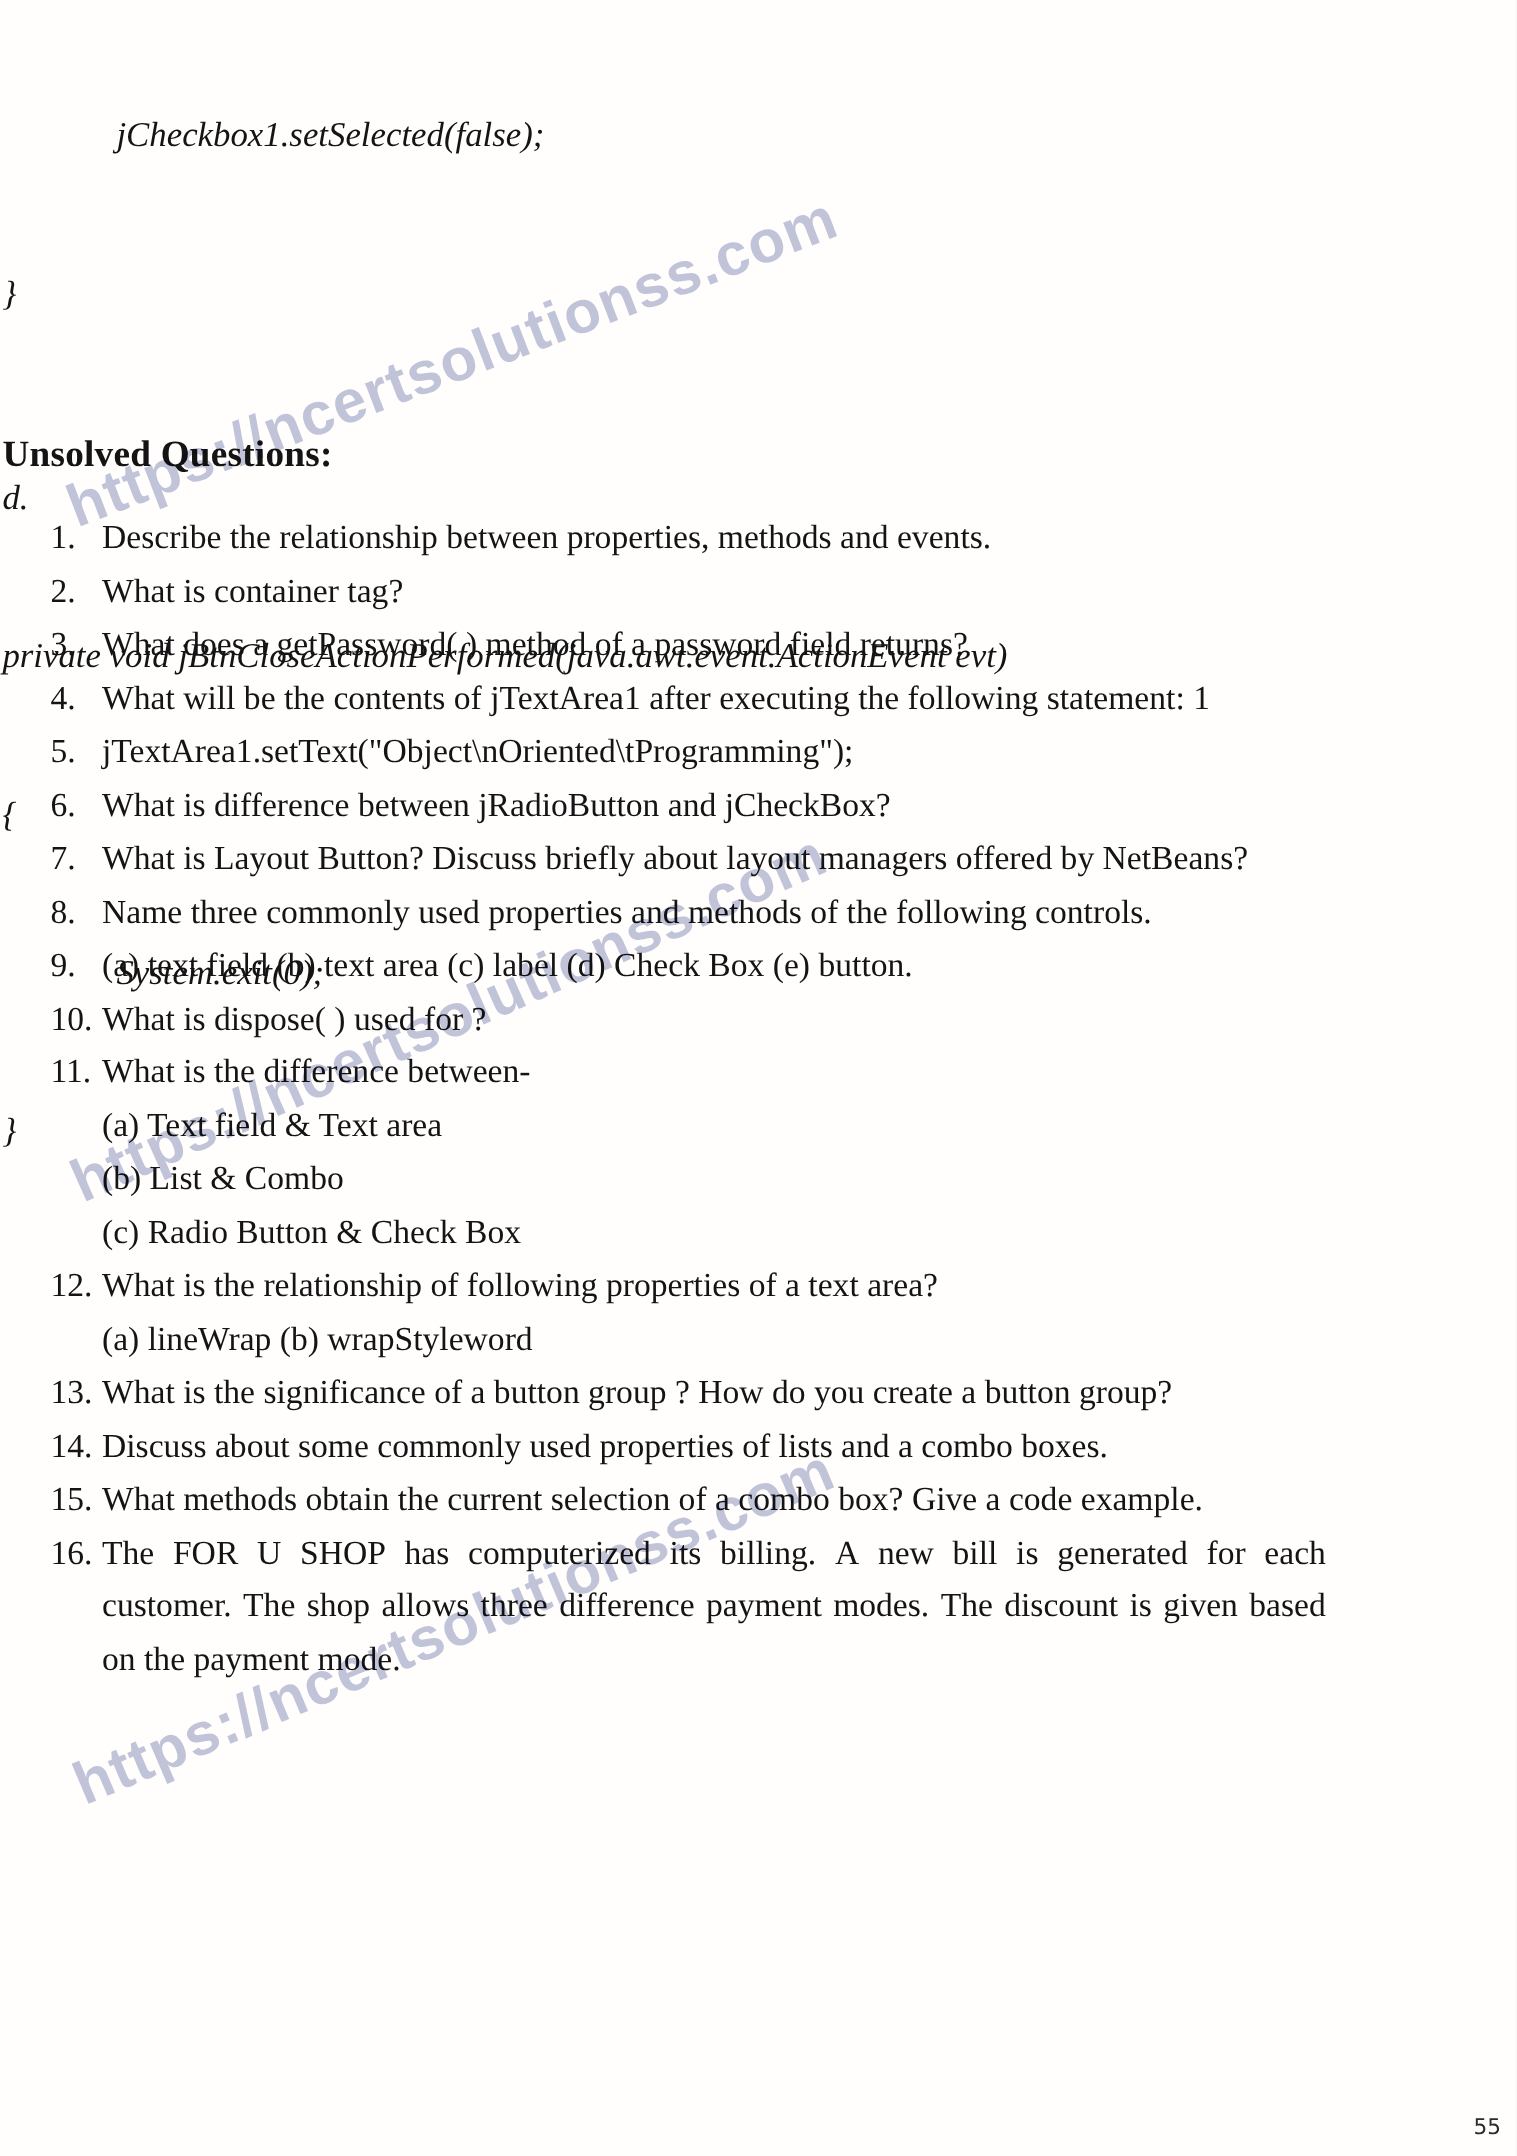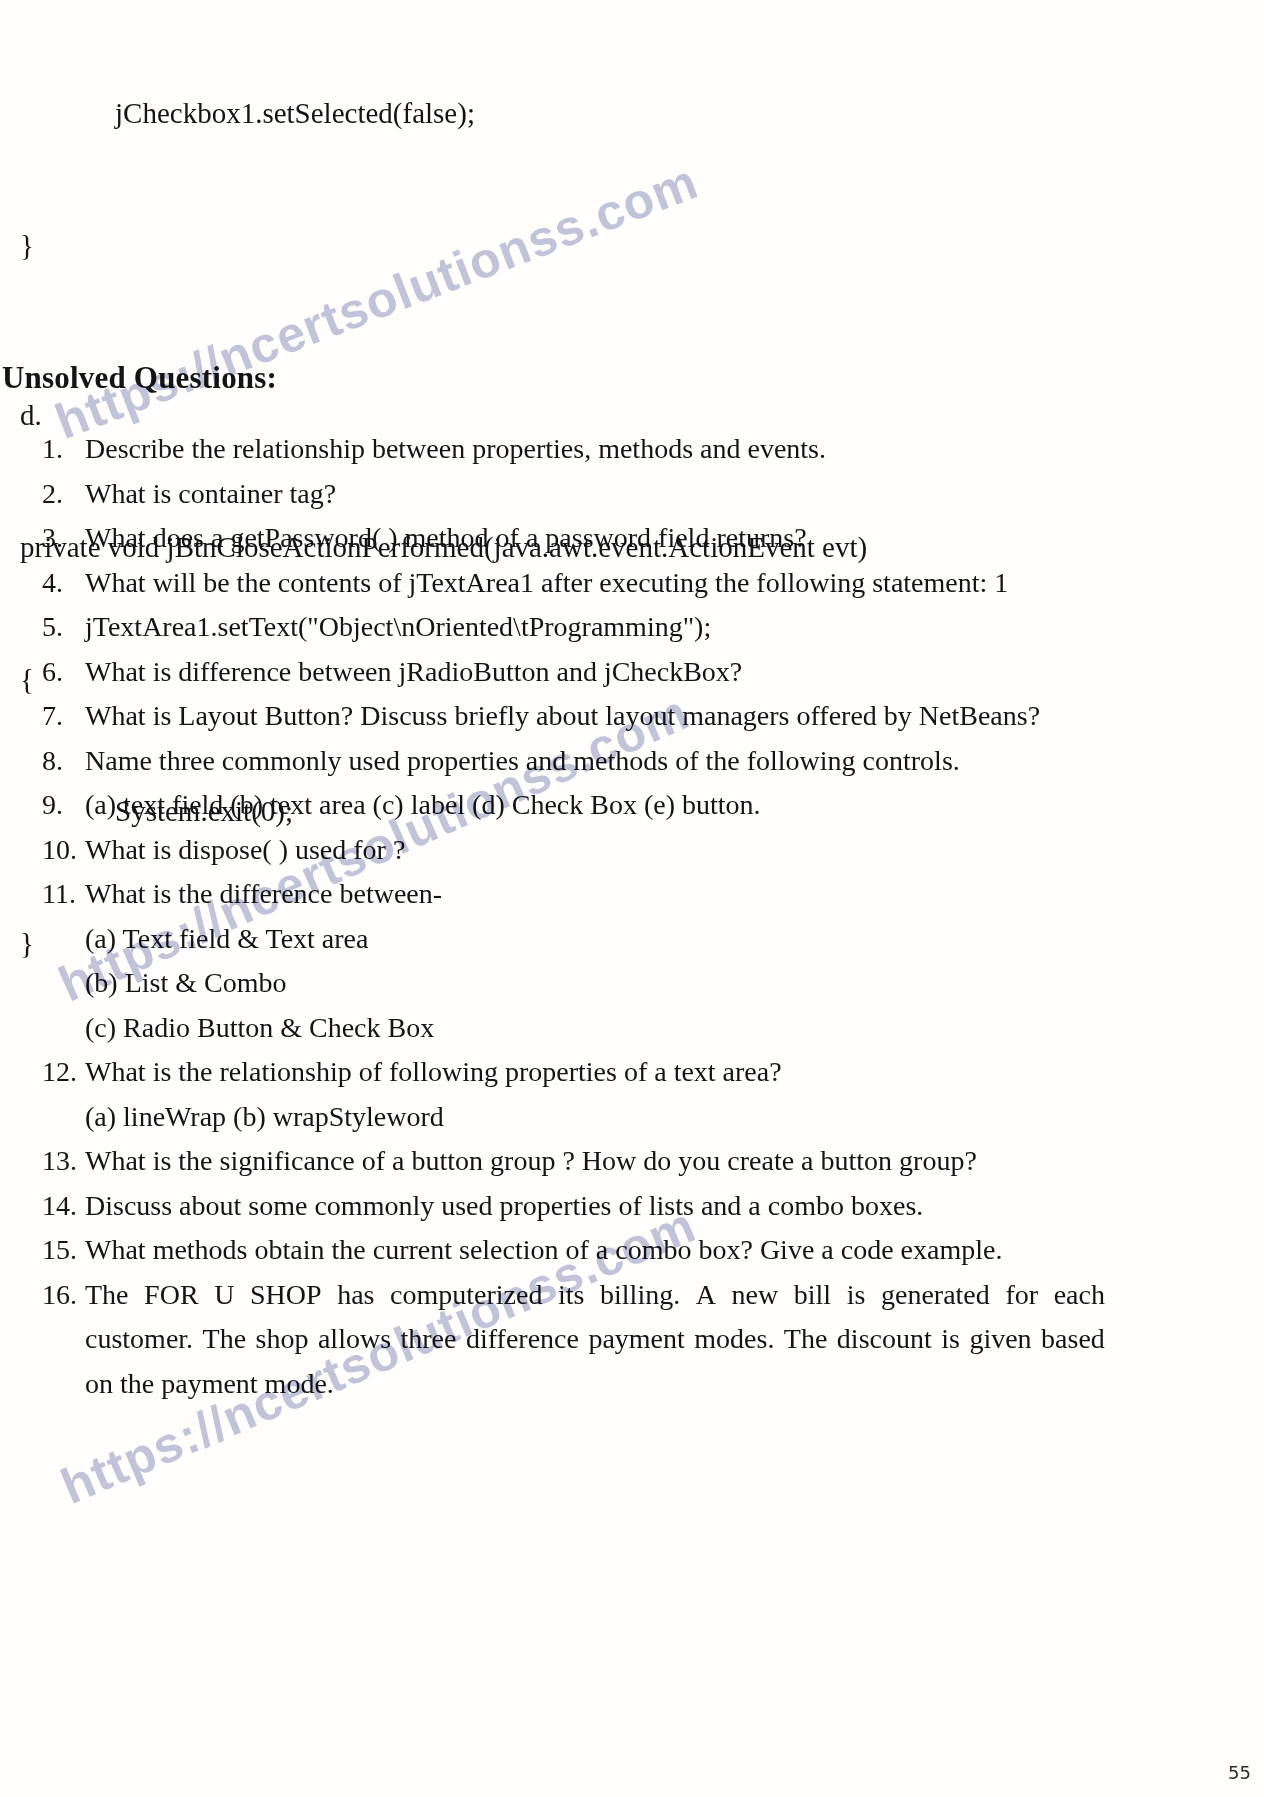--- a/index.html
+++ b/index.html
@@ -10,25 +10,26 @@
     height: 1797px;
     margin: 0 auto;
     background: #fffefd;
     overflow: hidden;
     font-family: "Liberation Serif", serif;
     color: #141414;
   }
   
   .code-block {
     position: absolute;
-    left: 20px;
+    left: 2px;
     top: 3px;
     font-size: 29px;
     line-height: 44px;
     white-space: pre;
+    font-style: italic;
   }
   .code-line { min-height: 44px; }
   .code-line.indent { padding-left: 95px; }
   .code-line.after-gap { margin-top: 38px; }
   
   .section-heading {
     position: absolute;
     left: 2px;
     top: 360px;
     font-size: 31px;

